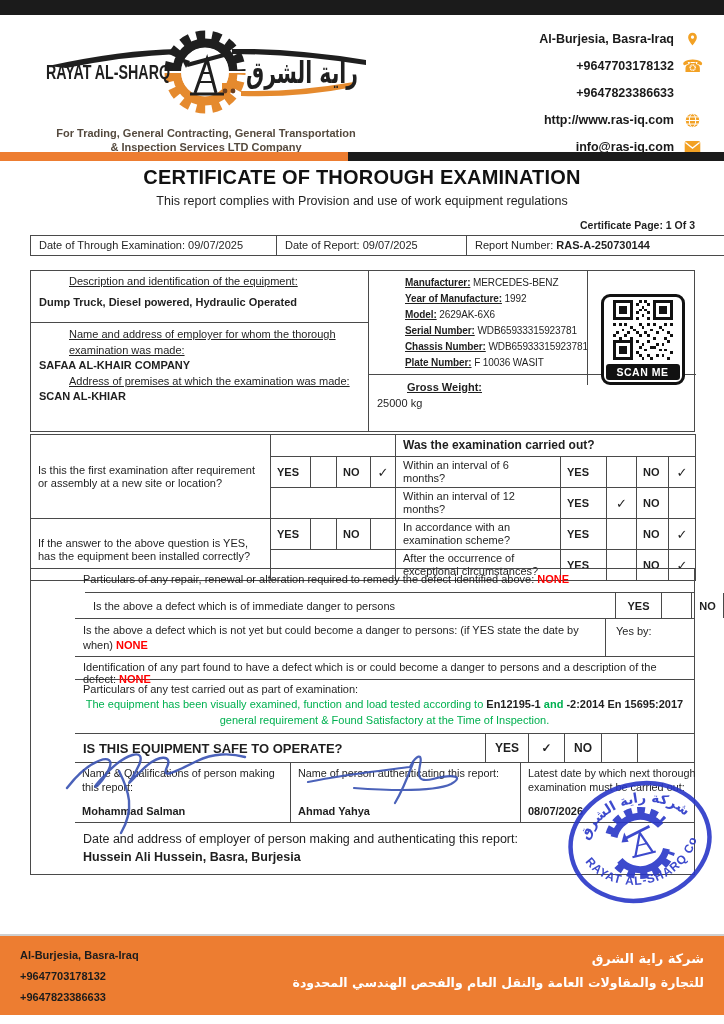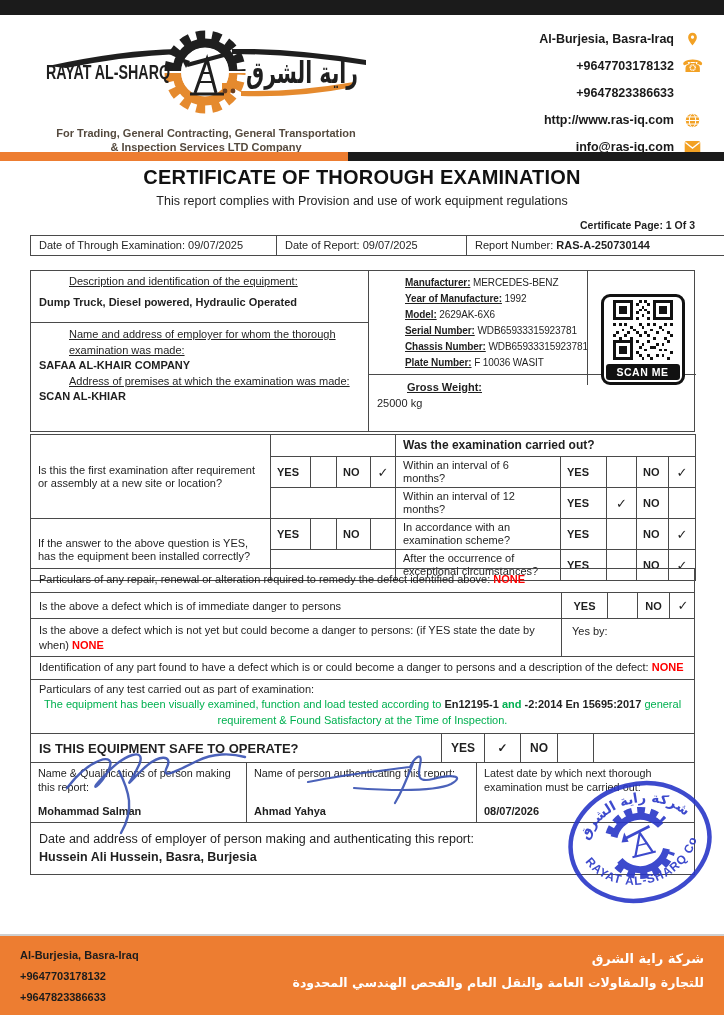--- a/index.html
+++ b/index.html
@@ -53,26 +53,26 @@
 
   
   table.exam { position:absolute; left:30px; top:434px; border-collapse:collapse; table-layout:fixed; width:665px; font-size:11px; }
   table.exam td { border:1px solid #4a4a4a; padding:1px 4px; vertical-align:middle; line-height:13px; }
   table.exam td.qcell { padding:2px 7px; }
   table.exam td.lbl { font-weight:bold; text-align:left; padding-left:6px; }
   table.exam td.chk { text-align:center; font-size:13px; padding:0; }
   table.exam td.hdr { font-weight:bold; font-size:12px; padding-left:7px; }
 
   
-  .lower { position:absolute; left:30px; top:568px; width:665px; border:1px solid #4a4a4a; font-size:11px; }
+  .lower { position:absolute; left:30px; top:568px; width:665px; border:1px solid #4a4a4a; font-size:11px;padding-left:44px; }
   .lrow { border-top:1px solid #4a4a4a; }
   .lrow:first-child { border-top:none; }
   .red { color:#FF0000; font-weight:bold; }
   .row-repair { height:23px; padding:4px 8px; }
-  .row-immediate { height:26px; display:grid; grid-template-columns:530px 46px 30px 32px 27px; }
+  .row-immediate { height:26px; display:grid; grid-template-columns:530px 46px 30px 32px 27px;margin-left:10px; }
   .row-immediate > div { border-left:1px solid #4a4a4a; display:flex; align-items:center; justify-content:center; }
   .row-immediate > div:first-child { border-left:none; justify-content:flex-start; padding-left:8px; }
   .row-notyet { height:38px; display:grid; grid-template-columns:530px 135px; }
   .row-notyet .txt { padding:4px 8px; line-height:15px; }
   .row-notyet .yesby { border-left:1px solid #4a4a4a; padding:6px 0 0 10px; }
   .row-ident { height:23px; padding:4px 8px; }
   .row-test { height:54px; padding:3px 8px; }
   .green-par { text-align:center; color:#00B050; line-height:16px; margin-top:1px; }
   .green-par .gb { font-weight:bold; color:#1f1f1f; }
   .green-par .gnb { font-weight:bold; }

